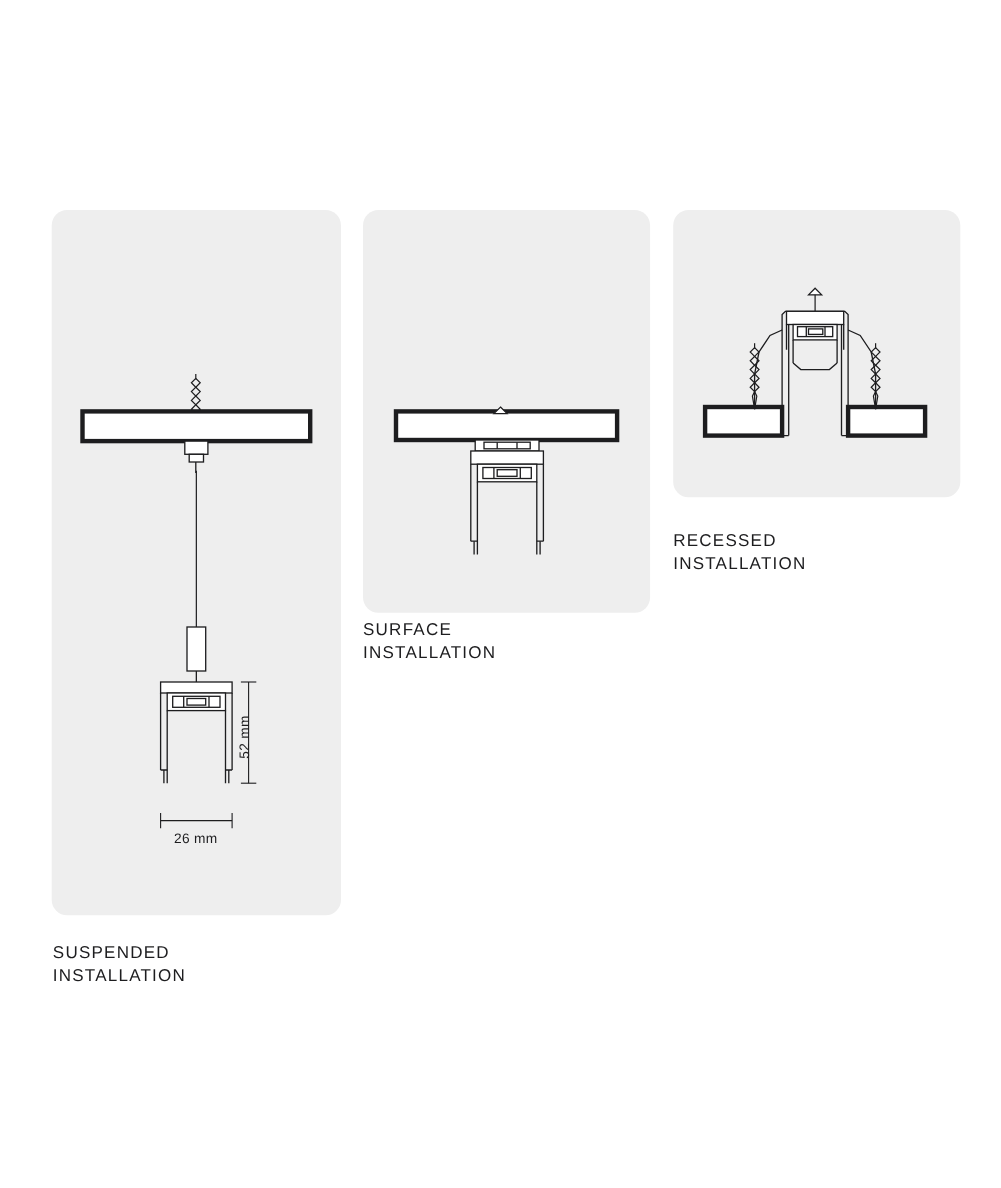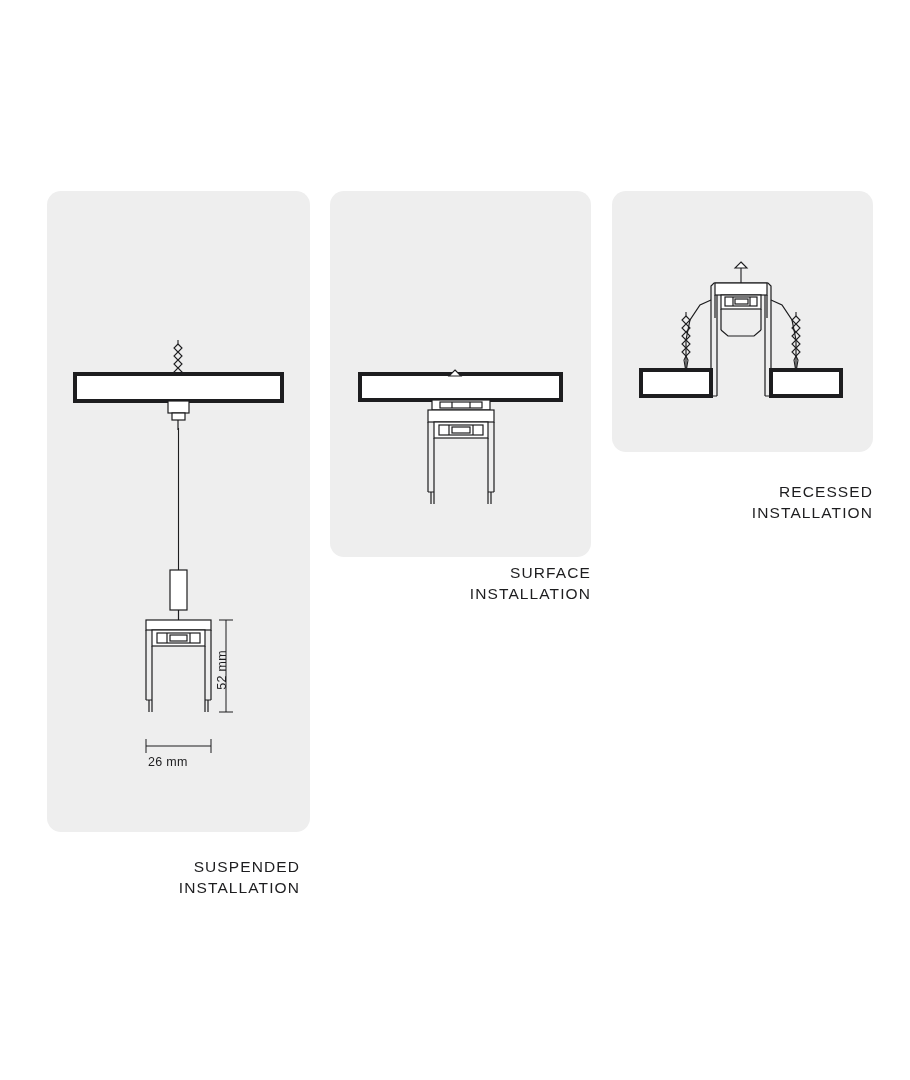--- a/index.html
+++ b/index.html
@@ -29,39 +29,39 @@
     background: #eeeeee;
     border-radius: 14px;
   }
   #panel-suspended { left: 47px;  top: 191px; width: 263px; height: 641px; }
   #panel-surface   { left: 330px; top: 191px; width: 261px; height: 366px; }
   #panel-recessed  { left: 612px; top: 191px; width: 261px; height: 261px; }
 
   
   .caption {
     position: absolute;
-    text-align: right;
+    text-align: left;
     font-size: 15.5px;
     letter-spacing: 1.1px;
     line-height: 21px;
     color: #1d1d1f;
     white-space: pre-line;
   }
-  #caption-suspended { left: 37px;  top: 856px; width: 263px; }
+  #caption-suspended { left: 48px;  top: 856px; width: 263px; }
   #caption-surface   { left: 330px; top: 562px; width: 261px; }
   #caption-recessed  { left: 612px; top: 481px; width: 261px; }
 
   
   .dim-label {
     position: absolute;
     font-size: 12.5px;
     letter-spacing: 0.3px;
     color: #1d1d1f;
   }
-  #dim-width-label  { left: 148px; top: 755px; width: 60px; }
+  #dim-width-label  { left: 148px; top: 755px; width: 60px; text-align: center; }
   #dim-height-label {
     left: 215px; top: 630px; width: 80px; height: 18px;
     text-align: center;
     transform: rotate(-90deg);
     transform-origin: 40px 40px;
   }
 
   svg { display: block; }
   .drawing { position: absolute; left: 0; top: 0; }
 </style>

